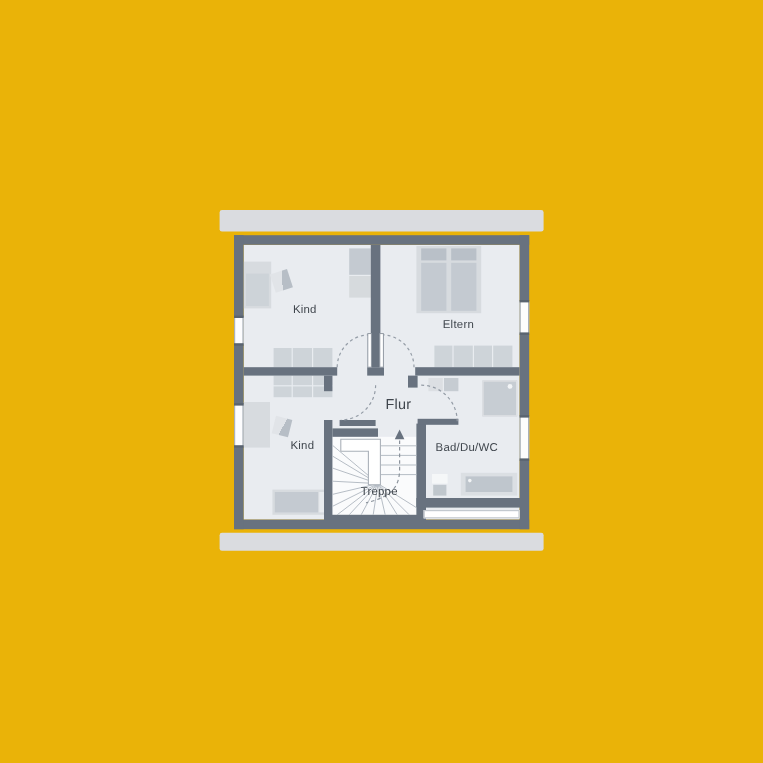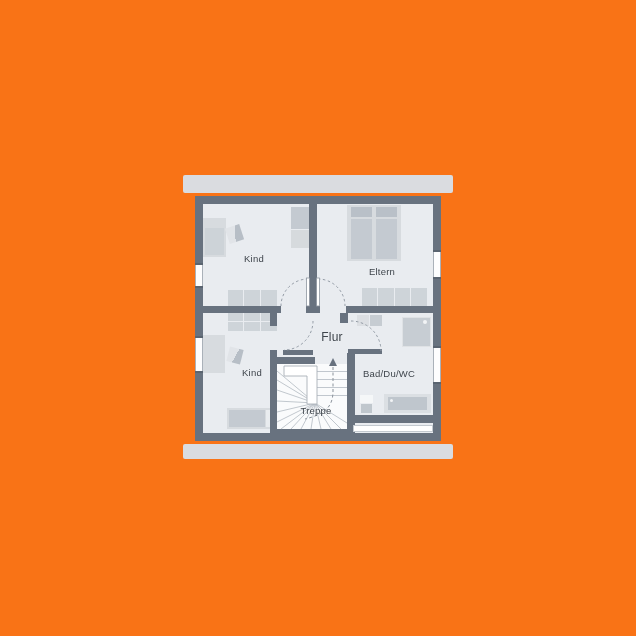--- a/index.html
+++ b/index.html
@@ -1,16 +1,16 @@
 <!DOCTYPE html>
 <html><head>
 <meta charset="utf-8">
 <style>
   html,body{margin:0;padding:0;background:#ffffff;}
-  .canvas{position:relative;width:636px;height:636px;background:#f97316;overflow:hidden;
+  .canvas{position:relative;width:636px;height:636px;background:#eab308;overflow:hidden;
           font-family:"Liberation Sans", sans-serif;}
   .abs{position:absolute;}
   .bar{position:absolute;background:#dadce0;border-radius:2px;}
   .w{position:absolute;background:#68727f;}
   .floor{position:absolute;background:#e9ecf0;}
   .stairfloor{position:absolute;background:#fafbfc;}
   .win{position:absolute;background:#fdfdfe;box-sizing:border-box;}
   .win.v{border-left:1px solid #aab1b9;border-right:1px solid #aab1b9;}
   .cap{position:absolute;background:#5a6470;}
   .furn-light{position:absolute;background:#d7dbdf;}

